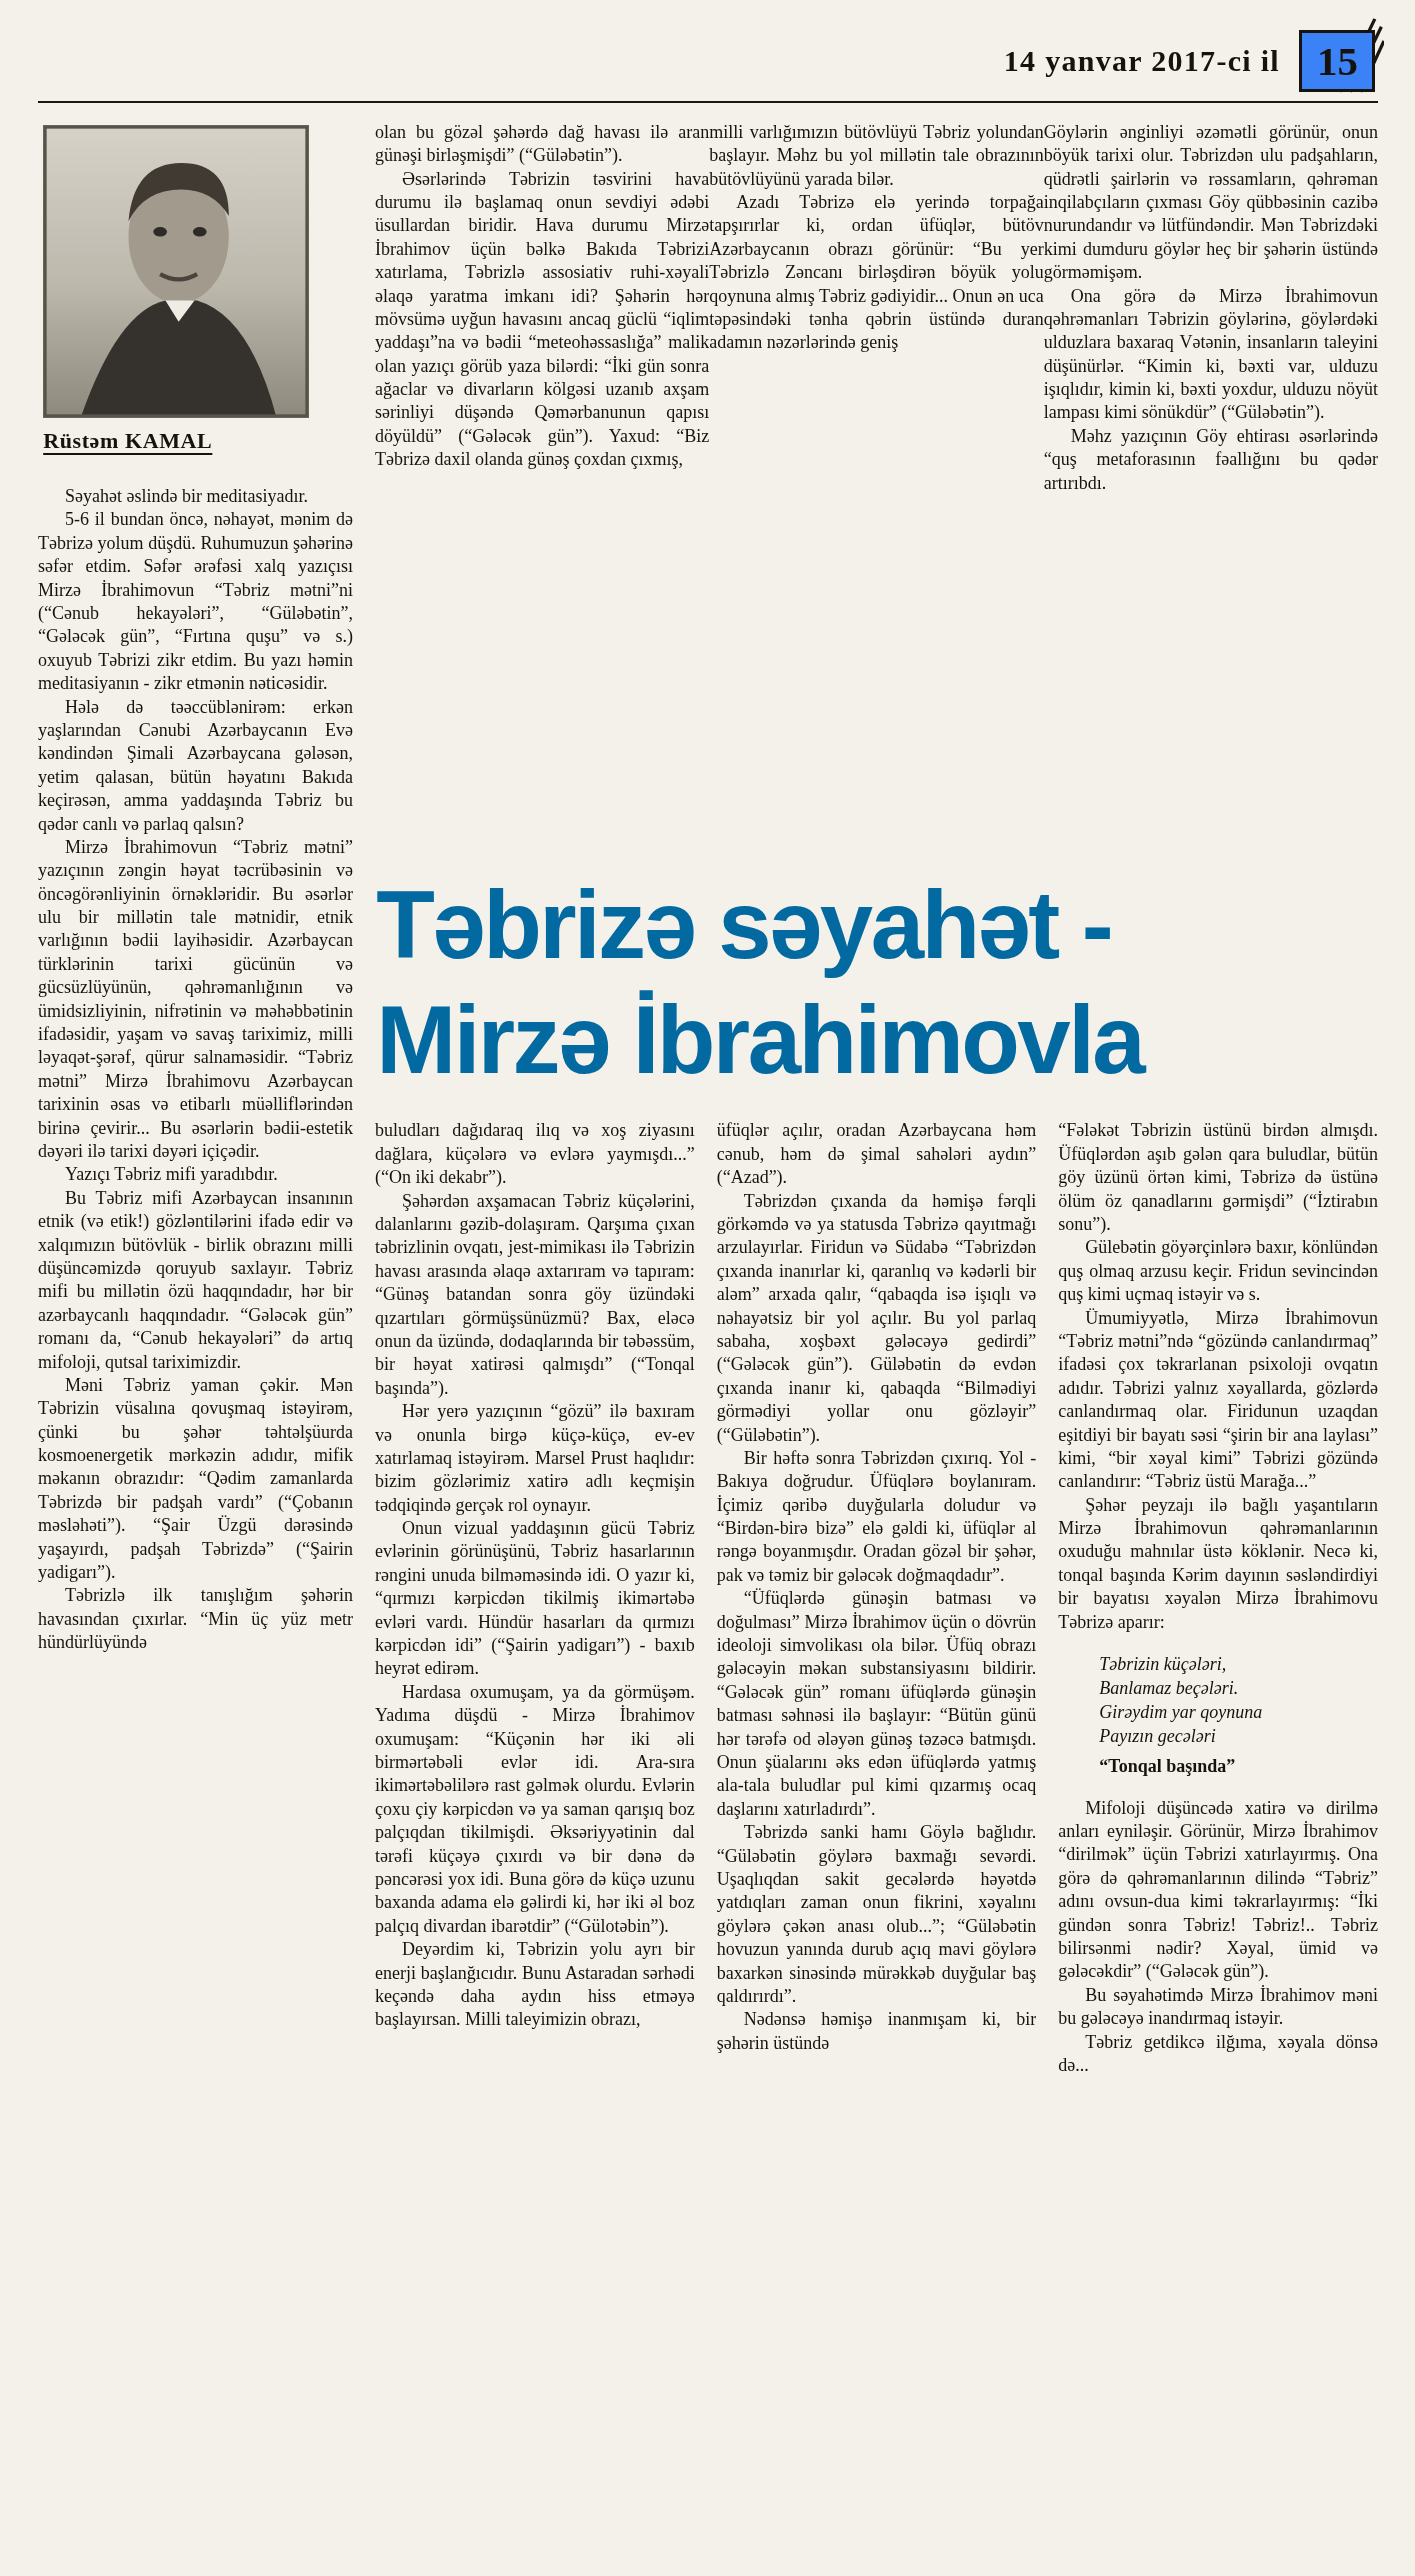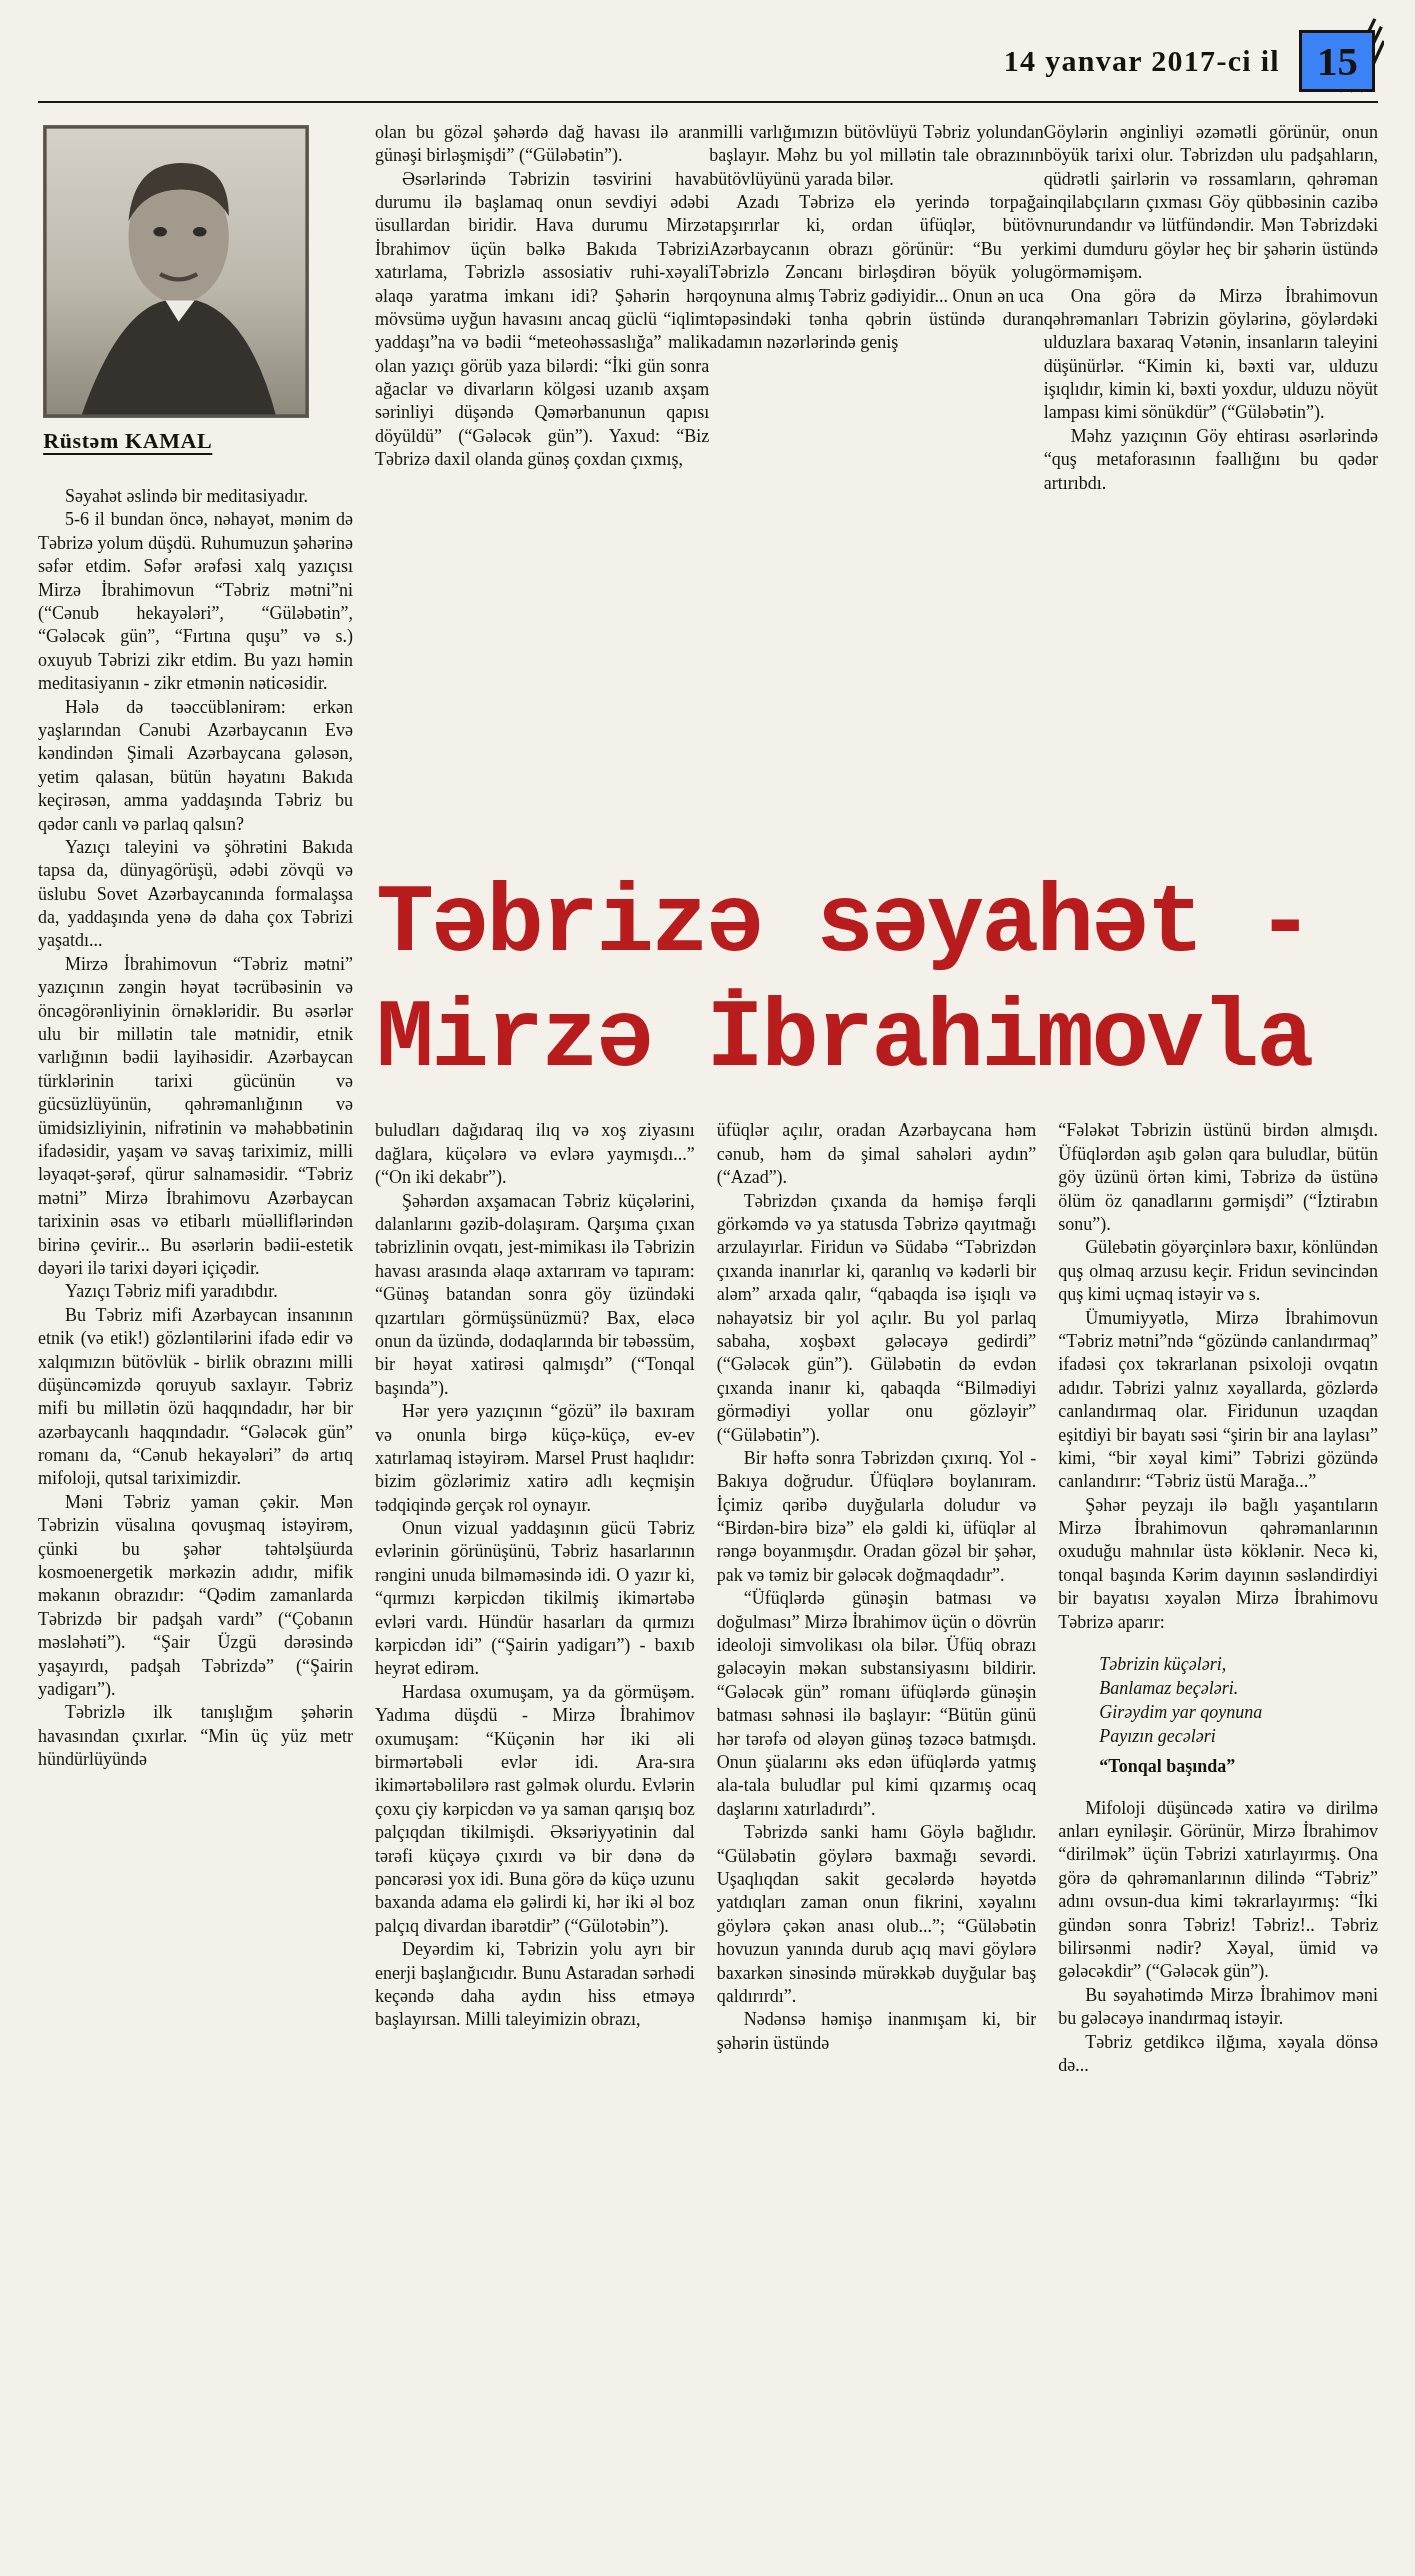--- a/index.html
+++ b/index.html
@@ -28,23 +28,23 @@
   
   .content { display: flex; gap: 22px; margin-top: 18px; flex: 1; overflow: hidden; }
   .col1 { flex: 0 0 315px; overflow: hidden; }
   .right { flex: 1; display: flex; flex-direction: column; overflow: hidden; }
   .top-row { display: flex; height: 732px; overflow: hidden; }
   .bottom-row { display: flex; gap: 22px; flex: 1; overflow: hidden; justify-content: space-between; }
   .top-row > div, .bottom-row > div { flex: 1 1 0; overflow: hidden; }
 
   
   .headline {
-    font-family: Liberation Mono, monospace;
+    font-family: Liberation Sans, sans-serif;
     font-weight: bold; font-size: 96px; line-height: 1.2;
-    letter-spacing: -2.6px; color: #b91c1c;
+    letter-spacing: -2.6px; color: #0369a1;
     padding: 14.3px 0 22px 1.3px; white-space: nowrap;
   }
 
   
   p.para { margin: 0; font-size: 18px; line-height: 1.3; text-align: justify; text-indent: 27px; }
   .cont > p:first-child { text-indent: 0; }
 
   
   .photo { width: 266px; height: 293px; border: 1.3px solid #6a655b; margin: 3.9px 0 10.4px 5.2px; display: block; }
   .byline {
@@ -96,21 +96,20 @@
         <ellipse cx="59" cy="40" rx="2.6" ry="1.8" fill="#2e2a25"></ellipse>
         <path d="M44 56 Q51 60 58 56" stroke="#4a443c" stroke-width="1.6" fill="none"></path>
         <path d="M46 66 L51 74 L57 66 Z" fill="#efece4"></path>
         <rect width="100" height="110" fill="none" stroke="#57534a" stroke-width="2"></rect>
       </svg>
       <div class="byline">Rüstəm KAMAL</div>
       <div class="paras">
           <p class="para">Səyahət əslində bir meditasiyadır.</p>
           <p class="para">5-6 il bundan öncə, nəhayət, mənim də Təbrizə yolum düşdü. Ruhumuzun şəhərinə səfər etdim. Səfər ərəfəsi xalq yazıçısı Mirzə İbrahimovun “Təbriz mətni”ni (“Cənub hekayələri”, “Güləbətin”, “Gələcək gün”, “Fırtına quşu” və s.) oxuyub Təbrizi zikr etdim. Bu yazı həmin meditasiyanın - zikr etmənin nəticəsidir.</p>
           <p class="para">Hələ də təəccüblənirəm: erkən yaşlarından Cənubi Azərbaycanın Evə kəndindən Şimali Azərbaycana gələsən, yetim qalasan, bütün həyatını Bakıda keçirəsən, amma yaddaşında Təbriz bu qədər canlı və parlaq qalsın?</p>
-          <p class="para">Yazıçı taleyini və şöhrətini Bakıda tapsa da, dünyagörüşü, ədəbi zövqü və üslubu Sovet Azərbaycanında formalaşsa da, yaddaşında yenə də daha çox Təbrizi yaşatdı...</p>
           <p class="para">Mirzə İbrahimovun “Təbriz mətni” yazıçının zəngin həyat təcrübəsinin və öncəgörənliyinin örnəkləridir. Bu əsərlər ulu bir millətin tale mətnidir, etnik varlığının bədii layihəsidir. Azərbaycan türklərinin tarixi gücünün və gücsüzlüyünün, qəhrəmanlığının və ümidsizliyinin, nifrətinin və məhəbbətinin ifadəsidir, yaşam və savaş tariximiz, milli ləyaqət-şərəf, qürur salnaməsidir. “Təbriz mətni” Mirzə İbrahimovu Azərbaycan tarixinin əsas və etibarlı müəlliflərindən birinə çevirir... Bu əsərlərin bədii-estetik dəyəri ilə tarixi dəyəri içiçədir.</p>
           <p class="para">Yazıçı Təbriz mifi yaradıbdır.</p>
           <p class="para">Bu Təbriz mifi Azərbaycan insanının etnik (və etik!) gözləntilərini ifadə edir və xalqımızın bütövlük - birlik obrazını milli düşüncəmizdə qoruyub saxlayır. Təbriz mifi bu millətin özü haqqındadır, hər bir azərbaycanlı haqqındadır. “Gələcək gün” romanı da, “Cənub hekayələri” də artıq mifoloji, qutsal tariximizdir.</p>
           <p class="para">Məni Təbriz yaman çəkir. Mən Təbrizin vüsalına qovuşmaq istəyirəm, çünki bu şəhər təhtəlşüurda kosmoenergetik mərkəzin adıdır, mifik məkanın obrazıdır: “Qədim zamanlarda Təbrizdə bir padşah vardı” (“Çobanın məsləhəti”). “Şair Üzgü dərəsində yaşayırdı, padşah Təbrizdə” (“Şairin yadigarı”).</p>
           <p class="para">Təbrizlə ilk tanışlığım şəhərin havasından çıxırlar. “Min üç yüz metr hündürlüyündə</p>
         </div>
     </div>
 
     <div class="right">
 

